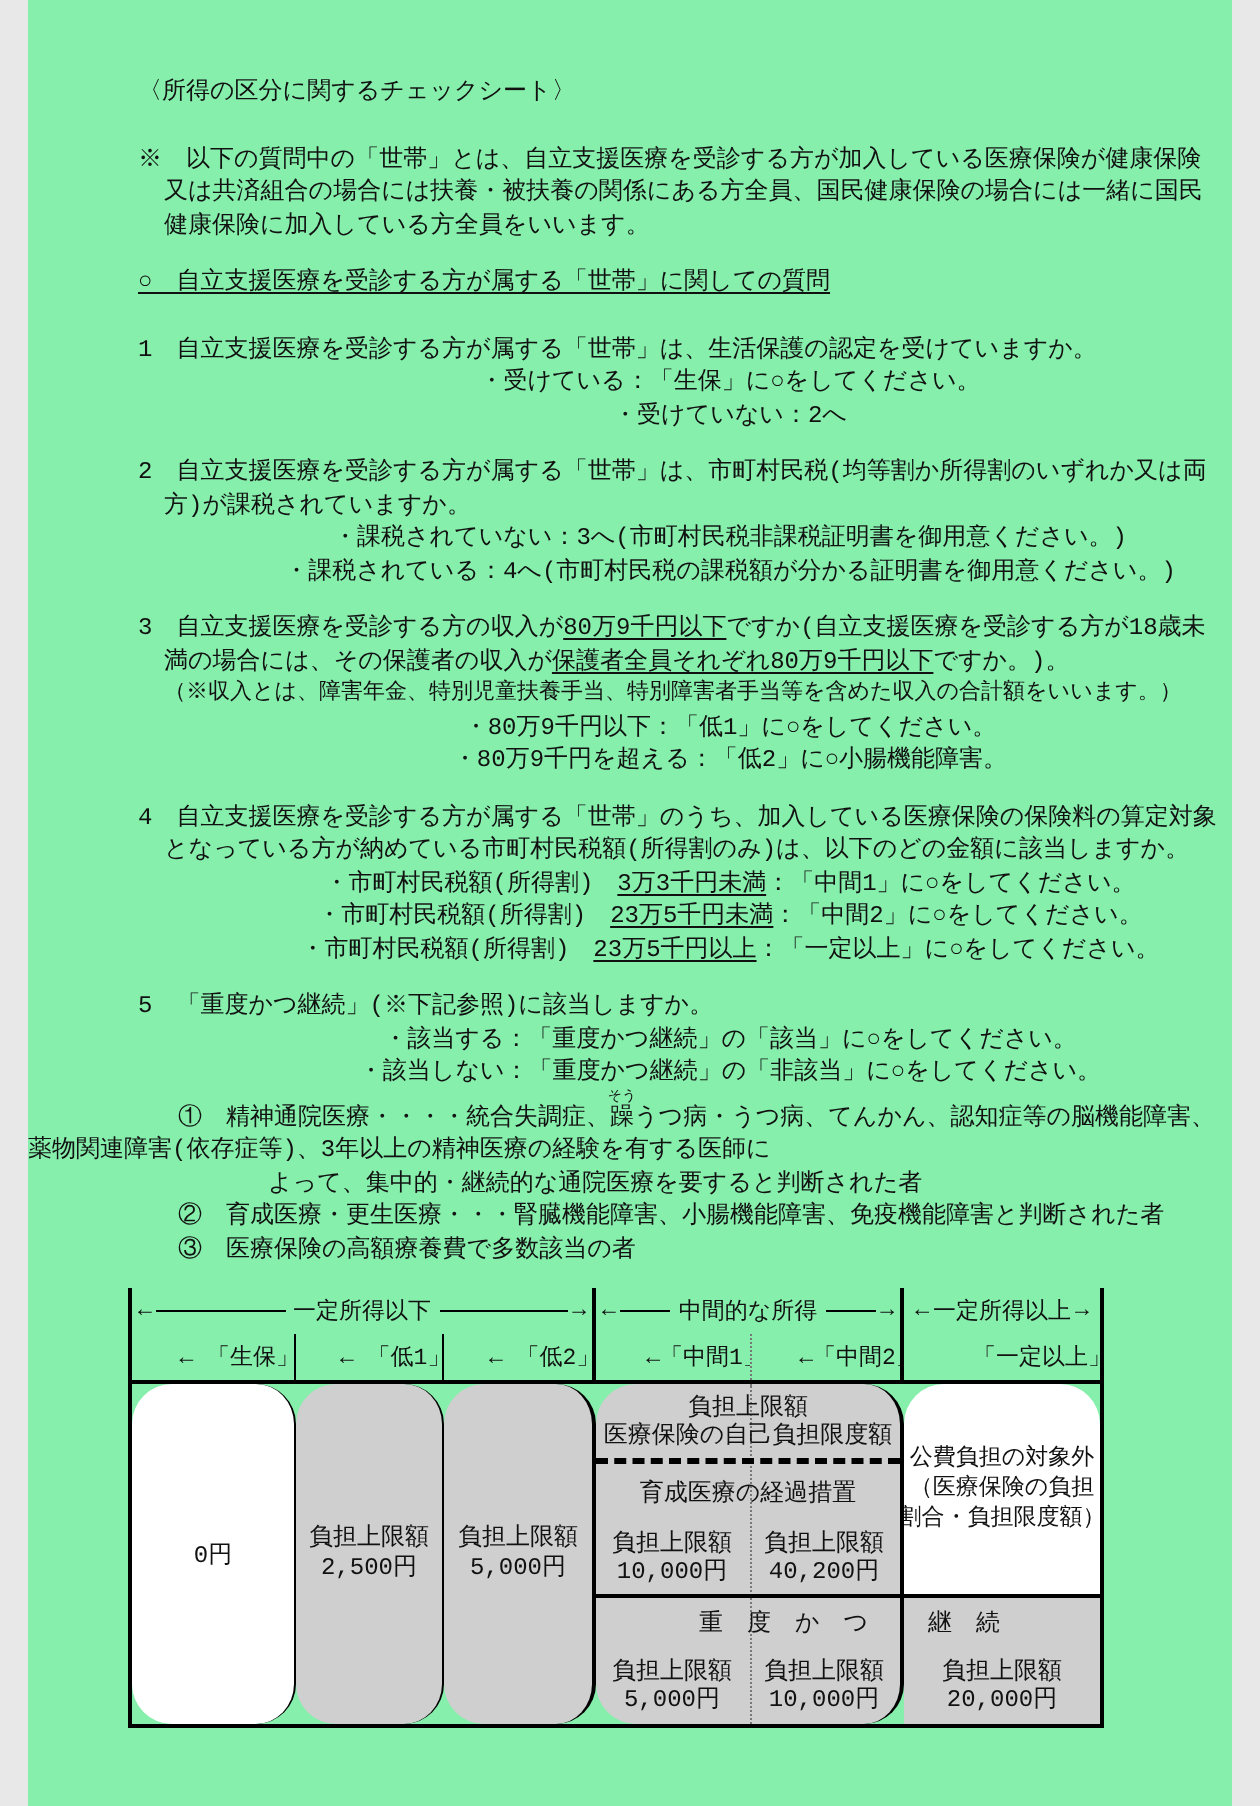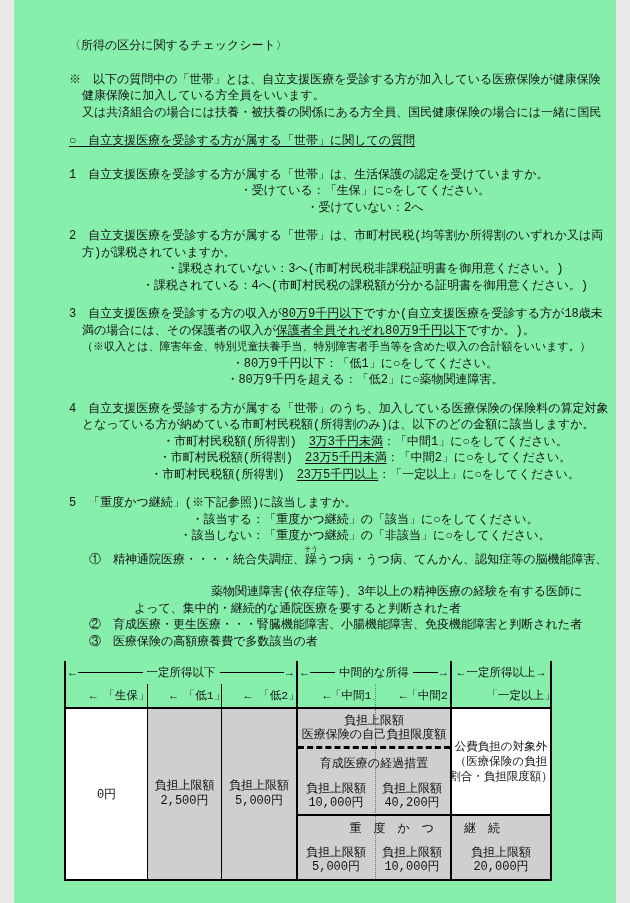--- a/index.html
+++ b/index.html
@@ -11,21 +11,21 @@
   }
   
   .line{font-size:12px;line-height:16.5px;white-space:nowrap;}
   .line .u{text-decoration:underline;text-underline-offset:2px;}
   .t  {padding-left:55px;}
   .h  {padding-left:55px;}
   .q  {padding-left:55px;}
   .qc {padding-left:68px;}
   .b  {padding-left:100px;text-align:center;}
   .s1 {padding-left:75px;}
-  .w1 {padding-left:197px;margin-top:16px;}
+  .w1 {}
   .w2 {padding-left:120px;}
   .sm {font-size:11px;}
   .mt {margin-top:12px;}
   .mt2{margin-top:17px;}
   ruby rt{font-size:7px;line-height:7px;}
   
   .tbl{margin:11px 0 0 50px;width:488px;font-size:12px;color:#111;}
   .thead1,.thead2{
     display:flex;width:488px;box-sizing:border-box;
     border-left:2px solid #000;border-right:2px solid #000;
@@ -40,21 +40,21 @@
   .g2{width:98px;justify-content:center;}
   .hc{display:flex;align-items:center;justify-content:center;box-sizing:border-box;
       font-size:11.5px;white-space:nowrap;overflow:hidden;padding-left:40px;}
   .hc1{width:82px;border-right:1px solid #000;}
   .hc2{width:74px;border-right:1px solid #000;}
   .hc3{width:76px;border-right:2px solid #000;}
   .hc4{width:78px;border-right:1px dotted #777;}
   .hc5{width:76px;border-right:2px solid #000;}
   .hc6{width:98px;}
   .tbody{display:flex;width:488px;box-sizing:border-box;height:174px;border:2px solid #000;}
-  .col{box-sizing:border-box;height:170px;}
+  .col{box-sizing:border-box;height:170px;border-radius:20px;}
   .c-seiho{width:82px;border-right:1px solid #000;background:#fff;
            display:flex;align-items:center;justify-content:center;}
   .c-amt{display:flex;flex-direction:column;align-items:center;justify-content:center;line-height:15px;background:#cfcfcf;}
   .c-tei1{width:74px;border-right:1px solid #000;}
   .c-tei2{width:76px;border-right:2px solid #000;}
   .c-chukan{width:154px;border-right:2px solid #000;background:#cfcfcf;position:relative;}
   .dotv{position:absolute;top:0;bottom:0;left:77px;width:0;border-left:1px dotted #777;}
   .bandA{height:40px;box-sizing:border-box;border-bottom:3px dashed #000;
          display:flex;flex-direction:column;align-items:center;justify-content:center;line-height:14px;position:relative;}
   .bandB{height:29px;display:flex;align-items:center;justify-content:center;position:relative;}
@@ -72,35 +72,35 @@
   .keizoku .amt{flex:1;display:flex;flex-direction:column;align-items:center;justify-content:center;line-height:14px;}
 </style>
 </head>
 <body>
 
 <div class="page">
 
   <div id="doc">
       <div class="line t"><span>〈所得の区分に関するチェックシート〉</span></div>
       <div class="line q mt2"><span>※　以下の質問中の「世帯」とは、自立支援医療を受診する方が加入している医療保険が健康保険</span></div>
+      <div class="line qc"><span>又は共済組合の場合には扶養・被扶養の関係にある方全員、国民健康保険の場合には一緒に国民</span></div>
       <div class="line qc"><span>健康保険に加入している方全員をいいます。</span></div>
-      <div class="line qc"><span>又は共済組合の場合には扶養・被扶養の関係にある方全員、国民健康保険の場合には一緒に国民</span></div>
       <div class="line h mt"><span class="u">○　自立支援医療を受診する方が属する「世帯」に関しての質問</span></div>
       <div class="line q mt2"><span>1　自立支援医療を受診する方が属する「世帯」は、生活保護の認定を受けていますか。</span></div>
       <div class="line b"><span>・受けている：「生保」に○をしてください。</span></div>
       <div class="line b"><span>・受けていない：2へ</span></div>
       <div class="line q mt"><span>2　自立支援医療を受診する方が属する「世帯」は、市町村民税(均等割か所得割のいずれか又は両</span></div>
       <div class="line qc"><span>方)が課税されていますか。</span></div>
       <div class="line b"><span>・課税されていない：3へ(市町村民税非課税証明書を御用意ください。)</span></div>
       <div class="line b"><span>・課税されている：4へ(市町村民税の課税額が分かる証明書を御用意ください。)</span></div>
       <div class="line q mt"><span>3　自立支援医療を受診する方の収入が</span><span class="u">80万9千円以下</span><span>ですか(自立支援医療を受診する方が18歳未</span></div>
       <div class="line qc"><span>満の場合には、その保護者の収入が</span><span class="u">保護者全員それぞれ80万9千円以下</span><span>ですか。)。</span></div>
       <div class="line qc sm"><span>（※収入とは、障害年金、特別児童扶養手当、特別障害者手当等を含めた収入の合計額をいいます。）</span></div>
       <div class="line b"><span>・80万9千円以下：「低1」に○をしてください。</span></div>
-      <div class="line b"><span>・80万9千円を超える：「低2」に○薬物関連障害。</span></div>
+      <div class="line b"><span>・80万9千円を超える：「低2」に○小腸機能障害。</span></div>
       <div class="line q mt"><span>4　自立支援医療を受診する方が属する「世帯」のうち、加入している医療保険の保険料の算定対象</span></div>
       <div class="line qc"><span>となっている方が納めている市町村民税額(所得割のみ)は、以下のどの金額に該当しますか。</span></div>
       <div class="line b"><span>・市町村民税額(所得割)　</span><span class="u">3万3千円未満</span><span>：「中間1」に○をしてください。</span></div>
       <div class="line b"><span>・市町村民税額(所得割)　</span><span class="u">23万5千円未満</span><span>：「中間2」に○をしてください。</span></div>
       <div class="line b"><span>・市町村民税額(所得割)　</span><span class="u">23万5千円以上</span><span>：「一定以上」に○をしてください。</span></div>
       <div class="line q mt"><span>5　「重度かつ継続」(※下記参照)に該当しますか。</span></div>
       <div class="line b"><span>・該当する：「重度かつ継続」の「該当」に○をしてください。</span></div>
       <div class="line b"><span>・該当しない：「重度かつ継続」の「非該当」に○をしてください。</span></div>
       <div class="line s1"><span>①　精神通院医療・・・・統合失調症、</span><ruby>躁<rt>そう</rt></ruby><span>うつ病・うつ病、てんかん、認知症等の脳機能障害、</span></div>
       <div class="line w1"><span>薬物関連障害(依存症等)、3年以上の精神医療の経験を有する医師に</span></div>

